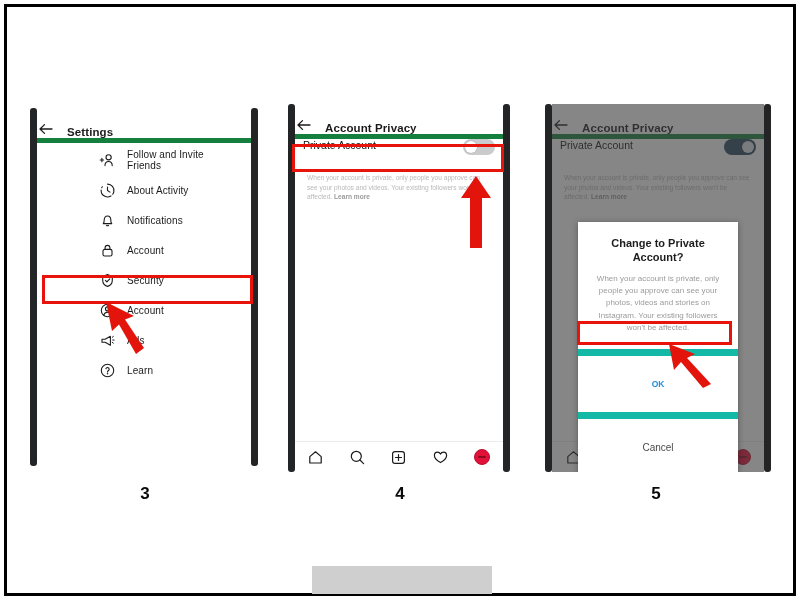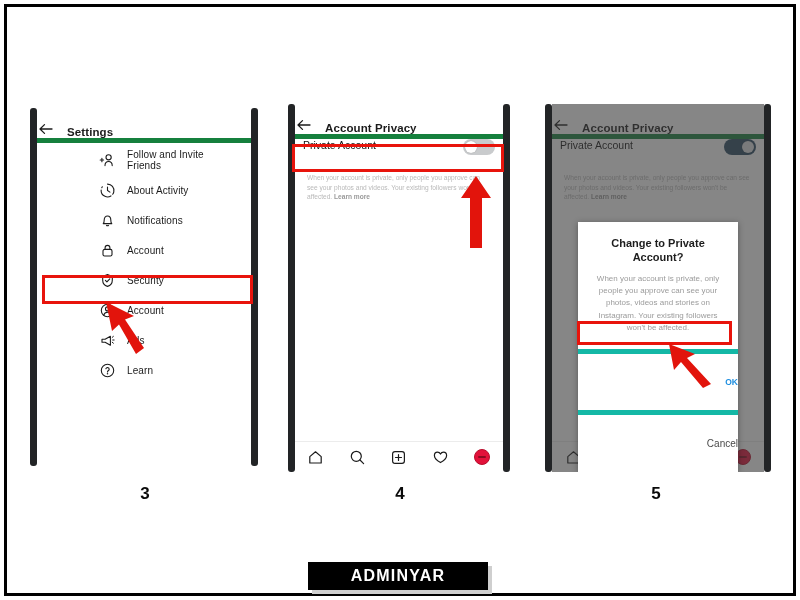--- a/index.html
+++ b/index.html
@@ -183,22 +183,22 @@
     line-height:1.3;
   }
   .modal-body{
     text-align:center;
     font-size:8px;
     line-height:1.55;
     color:#9b9b9b;
     padding:8px 14px 14px 14px;
   }
   .modal-btn{
-    border-top:5px solid #14b8a6;
-    text-align:right;
+    border-top:7px solid #14b8a6;
+    text-align:center;
     padding:23px 0;
     font-size:8.5px;
     font-weight:bold;
   }
   .modal-btn.ok{color:#1f8fe0;}
   .modal-btn.cancel{color:#4a4a4a;font-weight:normal;font-size:10px;}
 
   
   .stepnum{
     position:absolute;
@@ -478,15 +478,14 @@
     <g fill="#e2140c">
       <path d="M4 4 L30 14 L22 18 L46 44 L38 48 L16 22 L9 30 Z"></path>
     </g>
   </svg>
 
   <div class="stepnum" style="left:125px;top:484px;">3</div>
   <div class="stepnum" style="left:380px;top:484px;">4</div>
   <div class="stepnum" style="left:636px;top:484px;">5</div>
 
   <div class="wm-shadow" style="left:312px;top:566px;width:180px;height:28px;"></div>
-  <div class="wm" style="left:308px;top:562px;width:180px;height:28px;">ADMINYAR</div>
 
 </div>
 
 </body></html>

